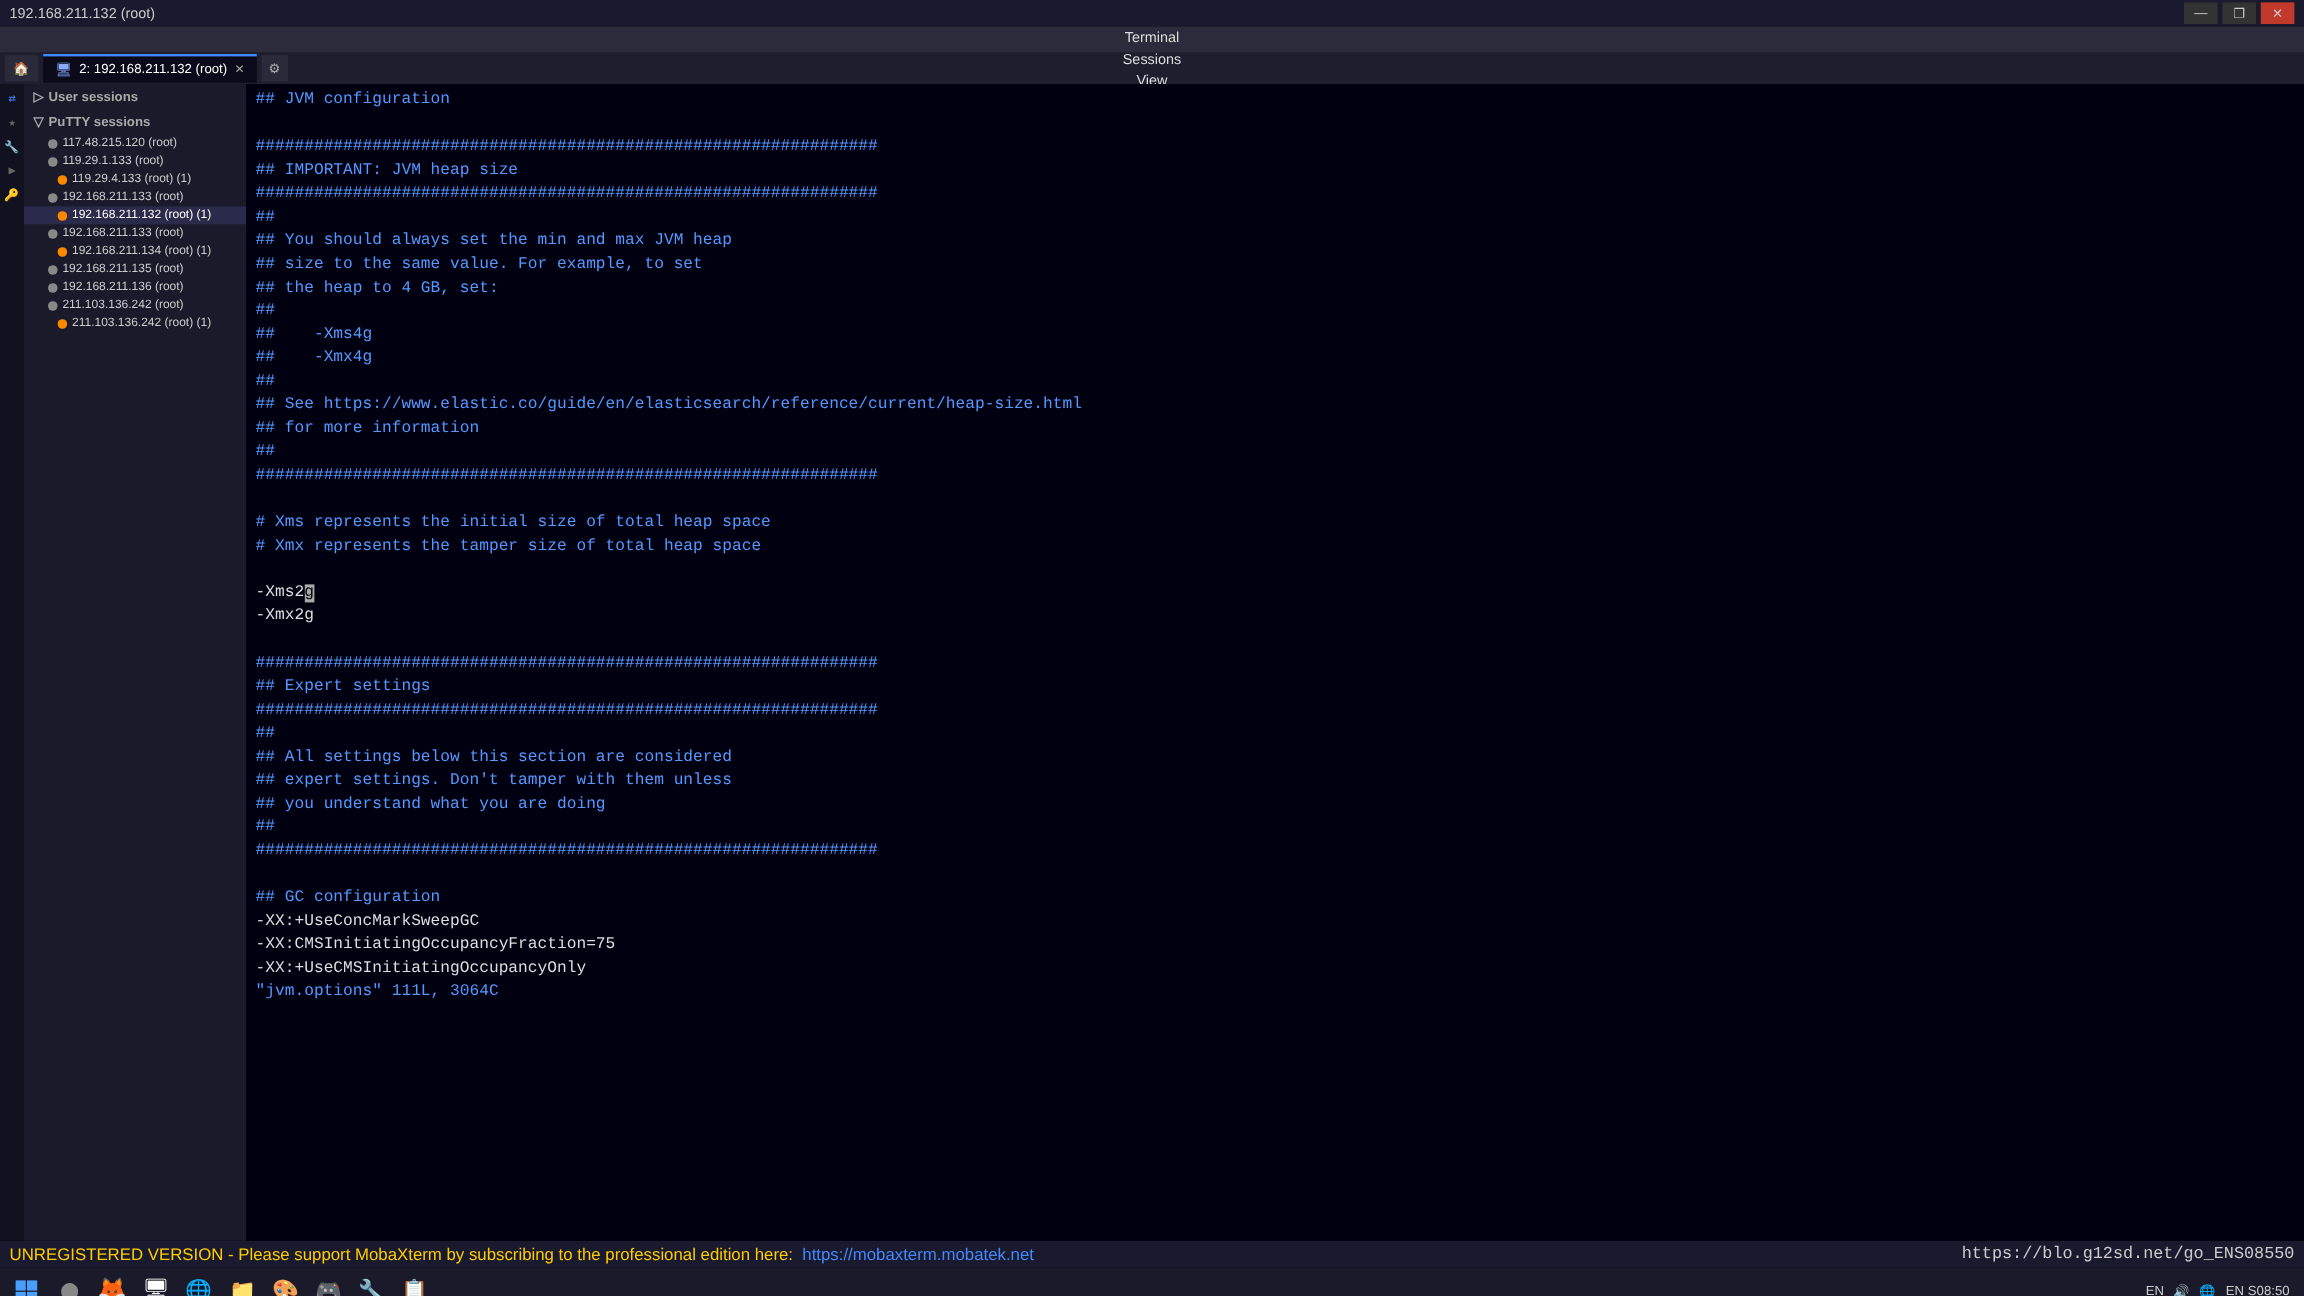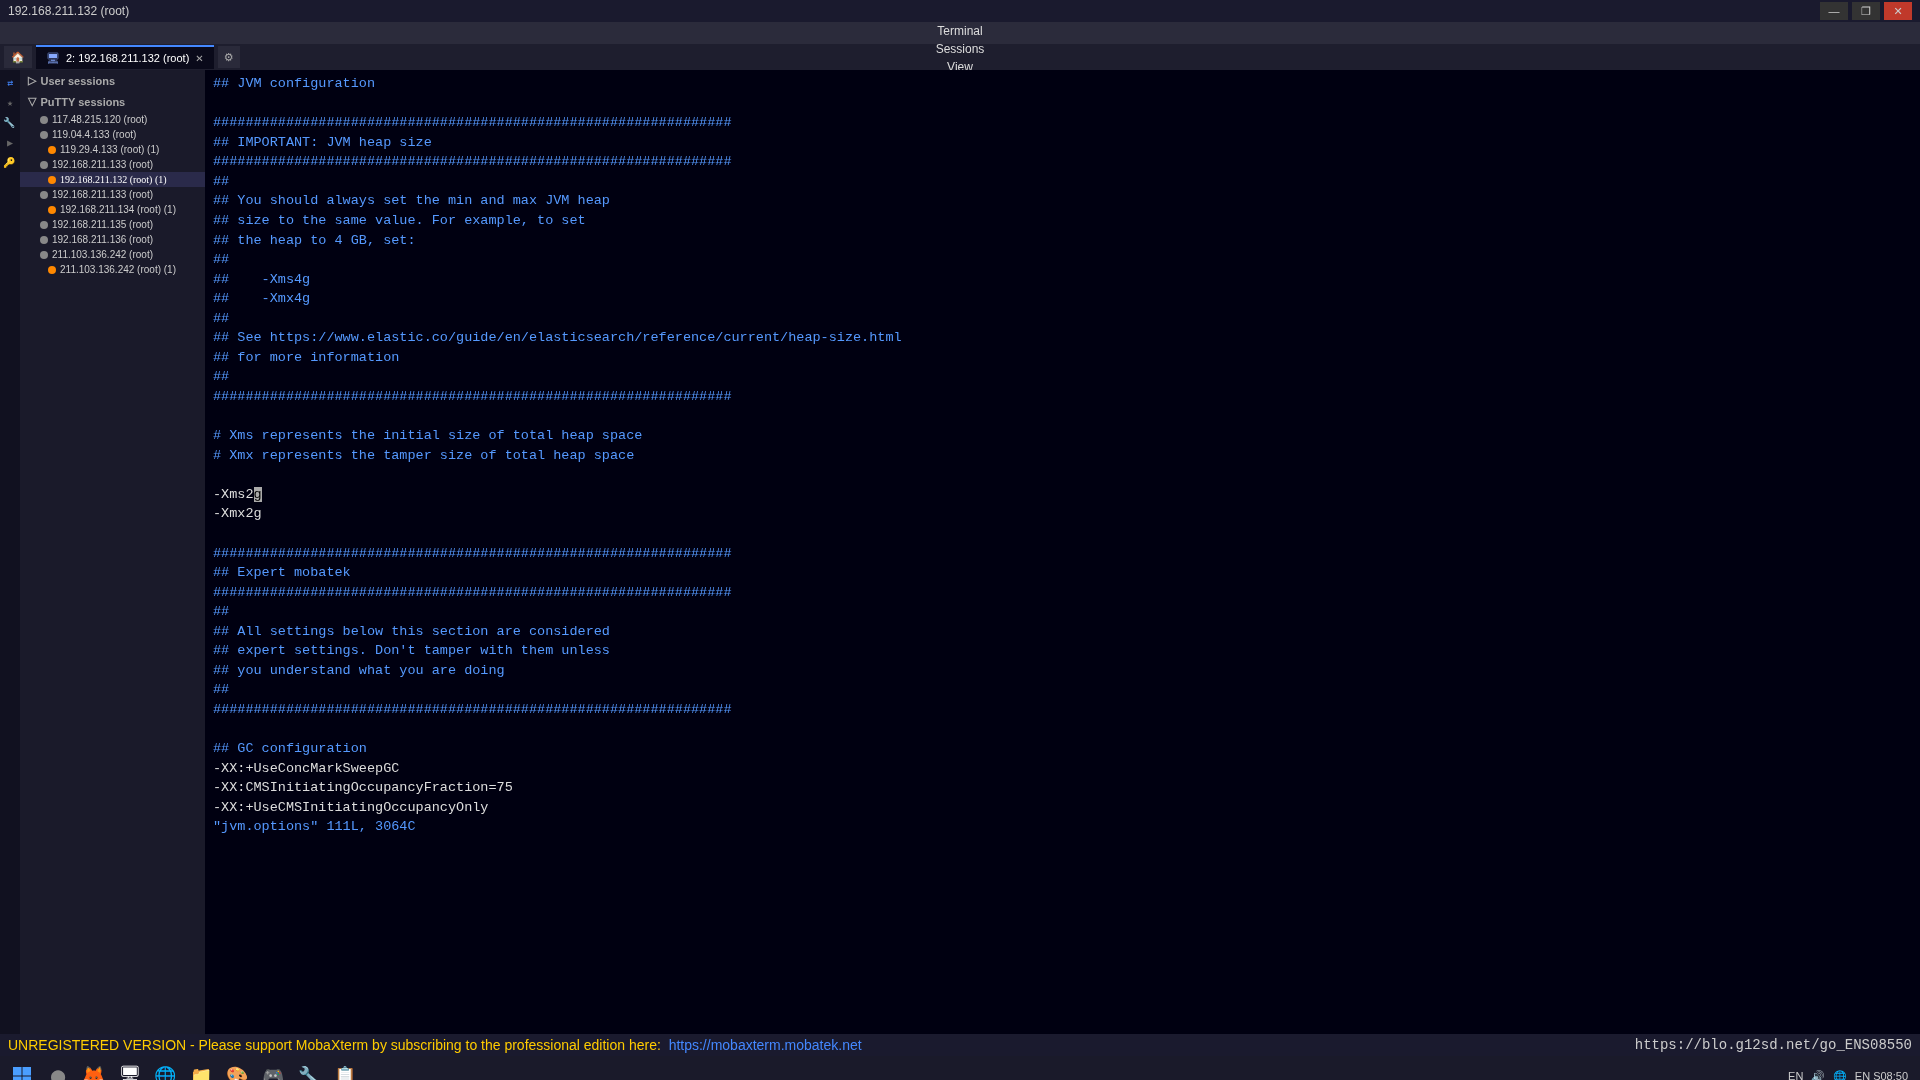--- a/index.html
+++ b/index.html
@@ -107,21 +107,21 @@
       cursor: pointer;
       display: flex; align-items: center; gap: 4px;
     }
     .sidebar-item {
       padding: 2px 8px 2px 20px;
       color: #ccc;
       cursor: pointer;
       display: flex; align-items: center; gap: 4px;
       font-size: 10px;
     }
-    .sidebar-item.active { background: #2a2a4a; color: #fff; font-family: Liberation Serif, serif; }
+    .sidebar-item.active { background: #2a2a4a; color: #fff; }
     .sidebar-item .dot {
       width: 8px; height: 8px; border-radius: 50%;
       flex-shrink: 0;
     }
     .dot-gray { background: #888; }
     .dot-orange { background: #ff8800; }
 
     
     #side-icons {
       width: 20px;
@@ -273,21 +273,21 @@
     <div class="sidebar-section-header">
       <span>▽</span>
       <span>PuTTY sessions</span>
     </div>
     <div class="sidebar-item">
       <div class="dot dot-gray"></div>
       <span>117.48.215.120 (root)</span>
     </div>
     <div class="sidebar-item">
       <div class="dot dot-gray"></div>
-      <span>119.04.4.133 (root)</span>
+      <span>119.29.1.133 (root)</span>
     </div>
     <div class="sidebar-item" style="padding-left:28px">
       <div class="dot dot-orange"></div>
       <span>119.29.4.133 (root) (1)</span>
     </div>
     <div class="sidebar-item">
       <div class="dot dot-gray"></div>
       <span>192.168.211.133 (root)</span>
     </div>
     <div class="sidebar-item active" style="padding-left:28px">
@@ -339,21 +339,21 @@
 <span class="comment">##</span>
 <span class="hash-line">################################################################</span>
 
 <span class="comment"># Xms represents the initial size of total heap space</span>
 <span class="comment"># Xmx represents the tamper size of total heap space</span>
 
 <span class="active-text">-Xms2<span class="cursor">g</span></span>
 <span class="active-text">-Xmx2g</span>
 
 <span class="hash-line">################################################################</span>
-<span class="comment">## Expert mobatek</span>
+<span class="comment">## Expert settings</span>
 <span class="hash-line">################################################################</span>
 <span class="comment">##</span>
 <span class="comment">## All settings below this section are considered</span>
 <span class="comment">## expert settings. Don't tamper with them unless</span>
 <span class="comment">## you understand what you are doing</span>
 <span class="comment">##</span>
 <span class="hash-line">################################################################</span>
 
 <span class="comment">## GC configuration</span>
 <span class="active-text">-XX:+UseConcMarkSweepGC</span>

